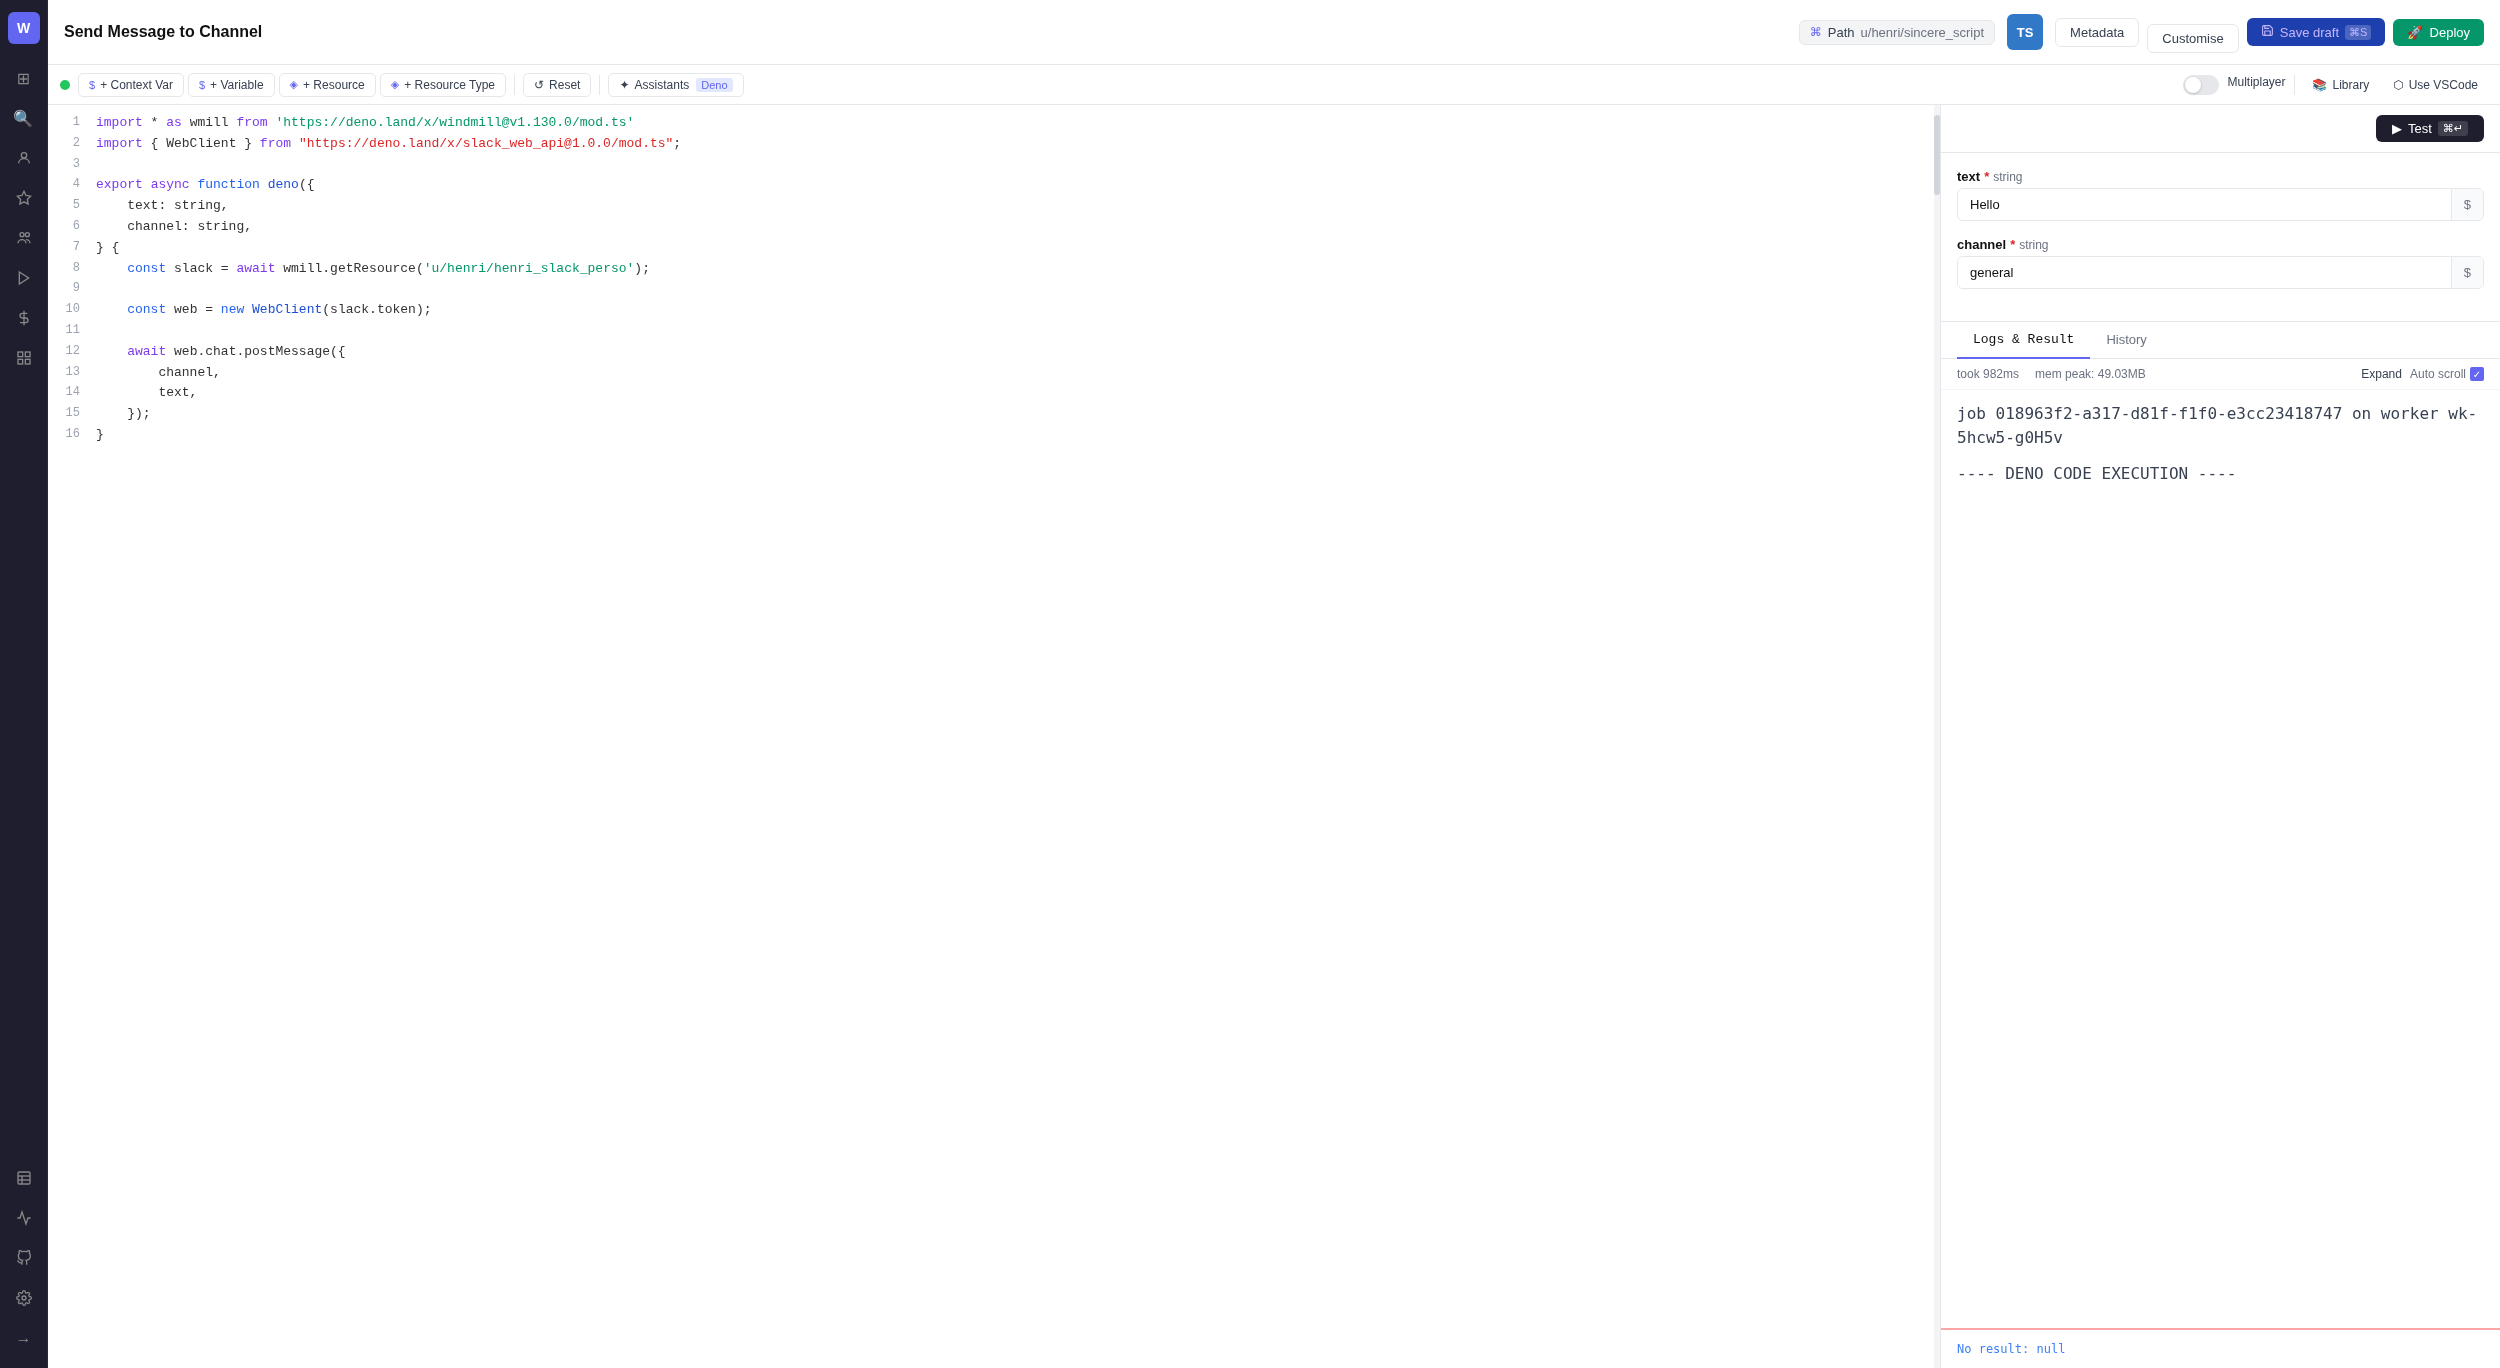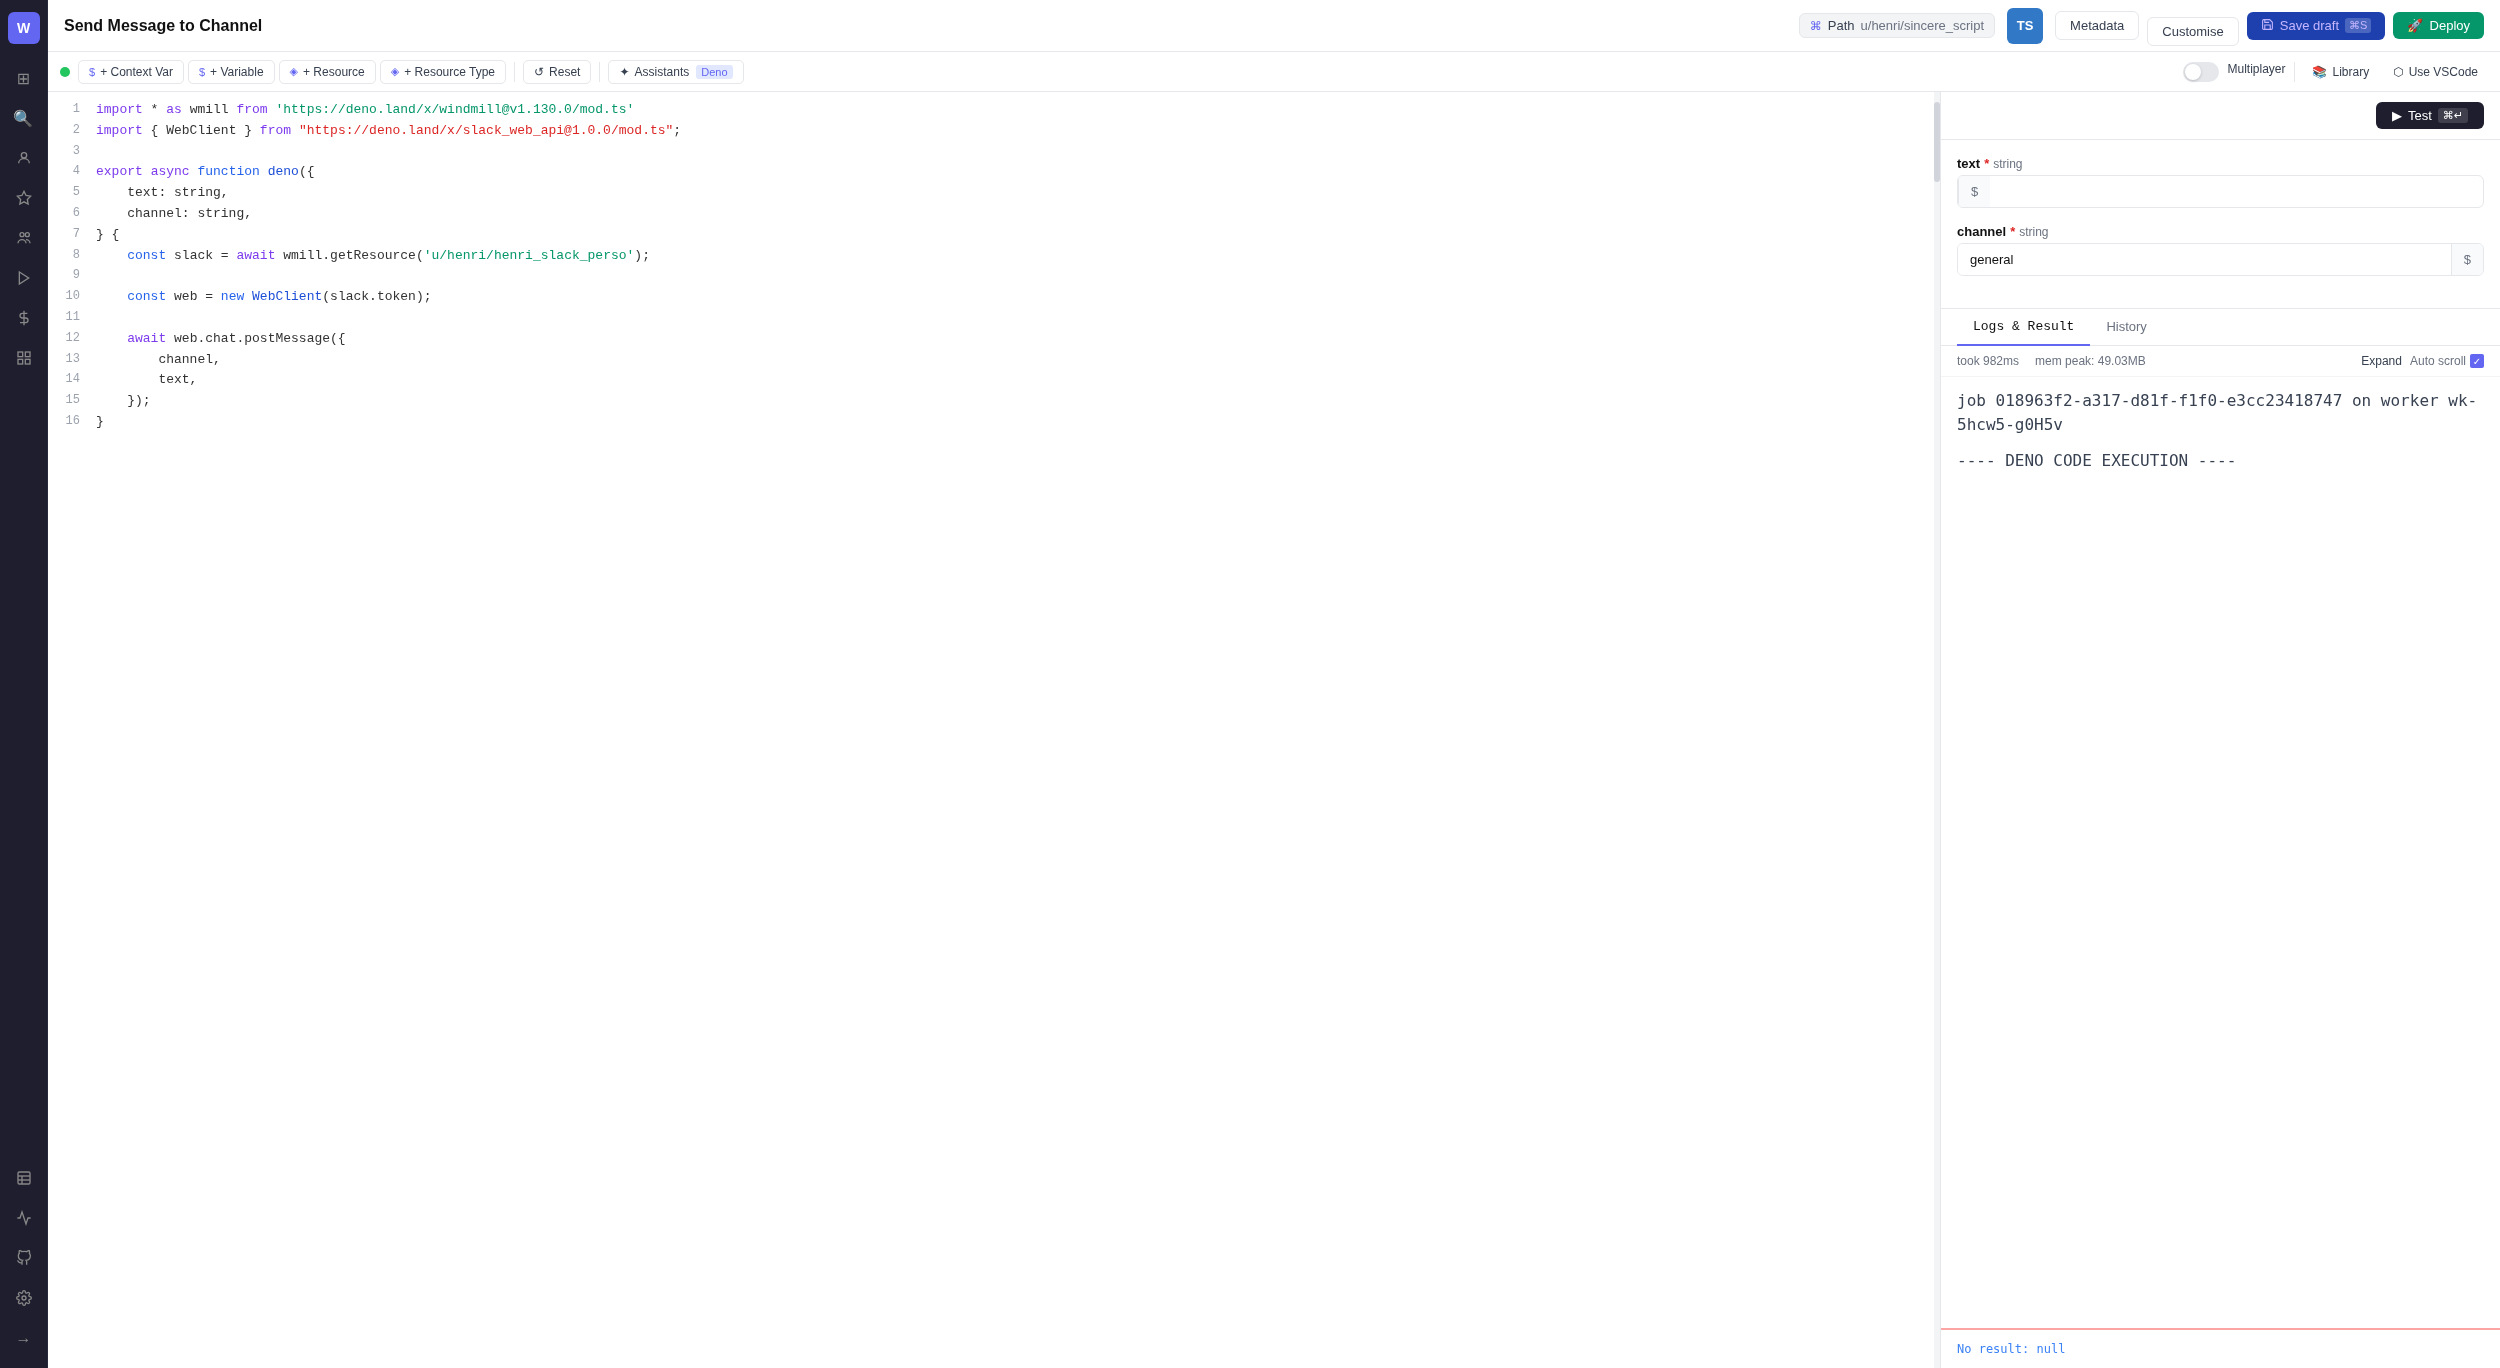--- a/index.html
+++ b/index.html
@@ -40,21 +40,21 @@
     .main {
       flex: 1;
       display: flex;
       flex-direction: column;
       background: #fff;
       overflow: hidden;
     }
 
     
     .topbar {
-      height: 52px;
+      height: 65px;
       background: #fff;
       border-bottom: 1px solid #e5e7eb;
       display: flex;
       align-items: center;
       padding: 0 16px;
       gap: 12px;
       flex-shrink: 0;
     }
     .script-title-input {
       flex: 1;
@@ -672,20 +672,21 @@
       </div>
 
       <div class="form-area">
         <div class="field-group">
           <div class="field-label">
             <span>text</span>
               <span class="required">*</span>
             <span class="type">string</span>
           </div>
           <div class="field-input-wrap">
+            <input class="field-input" value="Hello" style="">
             <span class="field-dollar">$</span>
           </div>
         </div>
 
         <div class="field-group">
           <div class="field-label">
             <span>channel</span>
               <span class="required">*</span>
             <span class="type">string</span>
           </div>

